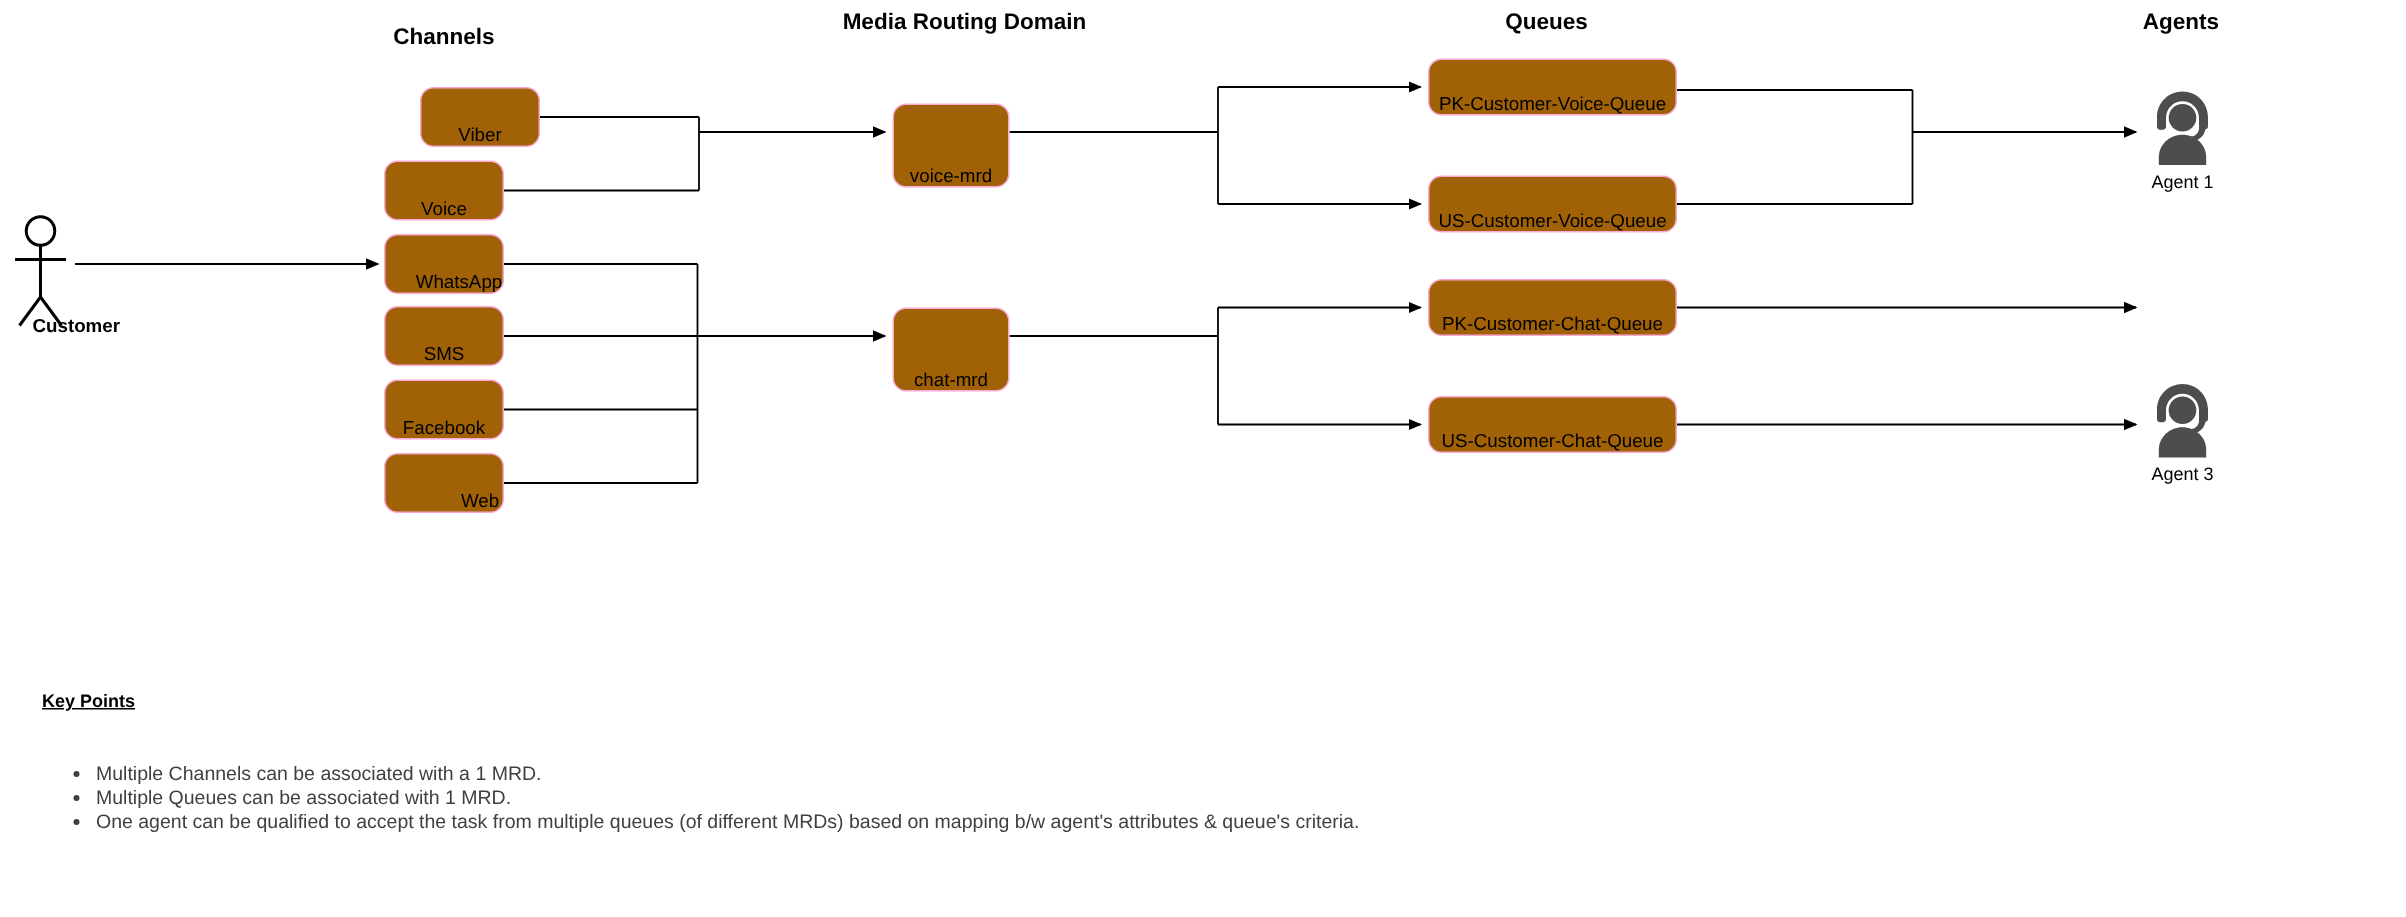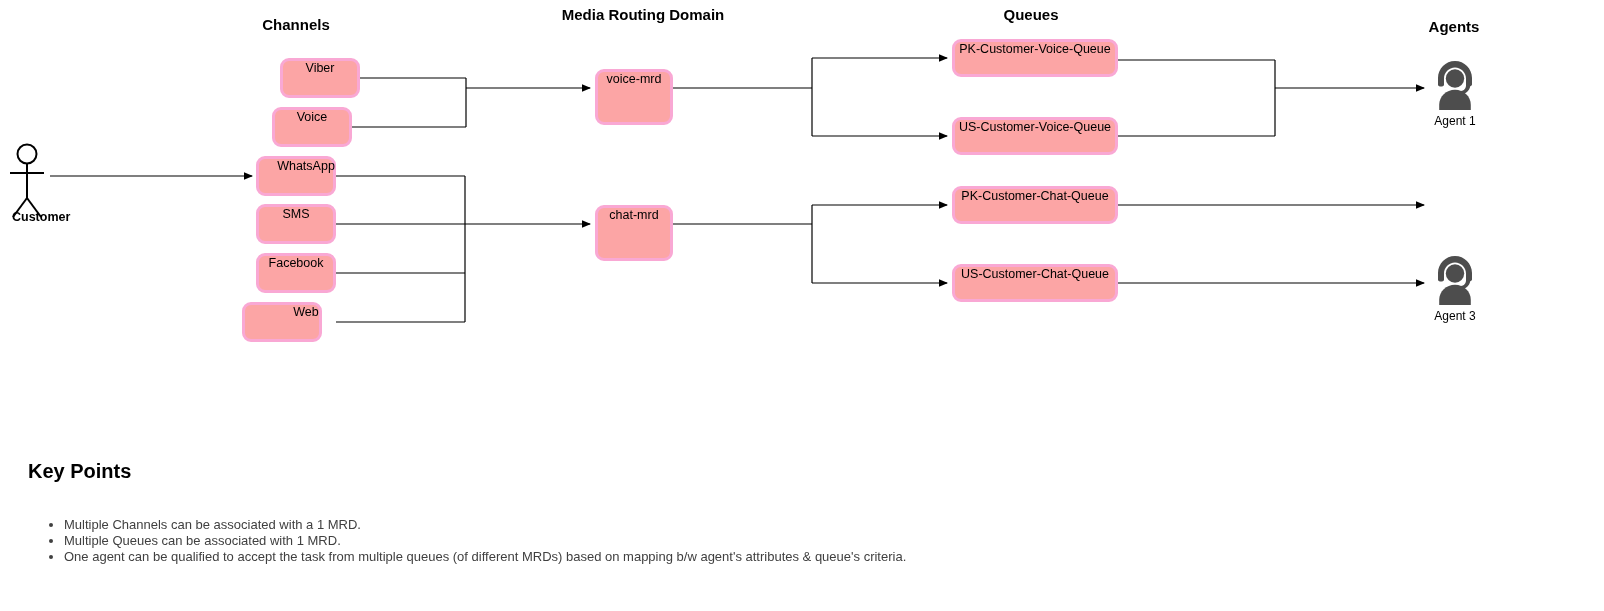--- a/index.html
+++ b/index.html
@@ -31,49 +31,48 @@
     font-size: 15px;
     font-weight: bold;
     color: #000000;
     white-space: nowrap;
     text-align: center;
     transform: translateX(-50%);
   }
   .node {
     position: absolute;
     box-sizing: border-box;
-    border: 3px solid #f9a8d4;
+    border: 1px solid #f9a8d4;
     border-radius: 9px;
-    background: #fca5a5;
+    background: #a16207;
     display: flex;
-    align-items: flex-start;
+    align-items: flex-end;
     justify-content: center;
     font-size: 12.5px;
     color: #000000;
     white-space: nowrap;
   }
   .channel-node { width: 80px; height: 40px; }
   .mrd-node { width: 78px; height: 56px; }
   .queue-node { width: 166px; height: 38px; }
 
   .actor {
     position: absolute;
     width: 80px;
     height: 90px;
   }
   .actor-label {
     position: absolute;
     top: 68px;
     left: 0;
     width: 80px;
-    text-align: left;
+    text-align: right;
     font-size: 12.5px;
     font-weight: bold;
     white-space: nowrap;
-    padding-left: 12px;
   }
   .agent {
     position: absolute;
     width: 90px;
     height: 78px;
   }
   .agent-icon {
     position: absolute;
     left: 22px;
     top: 0;
@@ -91,22 +90,23 @@
   }
 
   #keypoints {
     position: absolute;
     left: 28px;
     top: 460px;
     width: 1100px;
   }
   #keypoints h2 {
     margin: 0;
-    font-size: 20px;
+    font-size: 12px;
     font-weight: bold;
+    text-decoration: underline;
   }
   #keypoints ul {
     margin: 34px 0 0 0;
     padding-left: 36px;
     list-style-type: disc;
   }
   #keypoints li {
     font-size: 13px;
     line-height: 16px;
     color: #404040;
@@ -156,51 +156,51 @@
       <line x1="1275" y1="88" x2="1424" y2="88" marker-end="url(#arrow)"></line>
 
       <line x1="1118" y1="205" x2="1424" y2="205" marker-end="url(#arrow)"></line>
       <line x1="1118" y1="283" x2="1424" y2="283" marker-end="url(#arrow)"></line>
     </g>
   </svg>
 
   <div class="col-header" style="left:296px; top:16px;">Channels</div>
   <div class="col-header" style="left:643px; top:6px;">Media Routing Domain</div>
   <div class="col-header" style="left:1031px; top:6px;">Queues</div>
-  <div class="col-header" style="left:1454px; top:6px;margin-top:12px;">Agents</div>
+  <div class="col-header" style="left:1454px; top:6px;">Agents</div>
 
   <div class="actor" style="left:0px; top:142px;">
     <svg width="80" height="90" viewBox="0 0 80 90">
       <g stroke="#000000" stroke-width="2" fill="none">
         <circle cx="27" cy="12" r="9.5"></circle>
         <line x1="27" y1="21.5" x2="27" y2="56"></line>
         <line x1="10" y1="31" x2="44" y2="31"></line>
         <line x1="27" y1="56" x2="13" y2="75"></line>
         <line x1="27" y1="56" x2="41" y2="75"></line>
       </g>
     </svg>
     <div class="actor-label">Customer</div>
   </div>
 
   <div class="node channel-node" style="left:240px; top:58px;margin-left:40px;">
     <span>Viber</span>
   </div>
-  <div class="node channel-node" style="left:256px; top:107px;margin-left:16px;">
+  <div class="node channel-node" style="left:256px; top:107px;">
     <span>Voice</span>
   </div>
   <div class="node channel-node" style="left:256px; top:156px;padding-left:20px;">
     <span>WhatsApp</span>
   </div>
   <div class="node channel-node" style="left:256px; top:204px;">
     <span>SMS</span>
   </div>
   <div class="node channel-node" style="left:256px; top:253px;">
     <span>Facebook</span>
   </div>
-  <div class="node channel-node" style="left:242px; top:302px;padding-left:48px;">
+  <div class="node channel-node" style="left:256px; top:302px;padding-left:48px;">
     <span>Web</span>
   </div>
 
   <div class="node mrd-node" style="left:595px; top:69px;">
     <span>voice-mrd</span>
   </div>
   <div class="node mrd-node" style="left:595px; top:205px;">
     <span>chat-mrd</span>
   </div>
 

